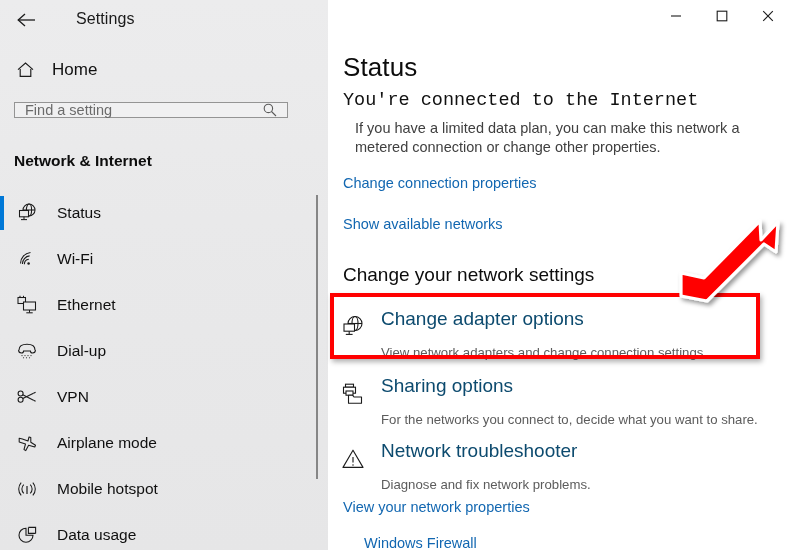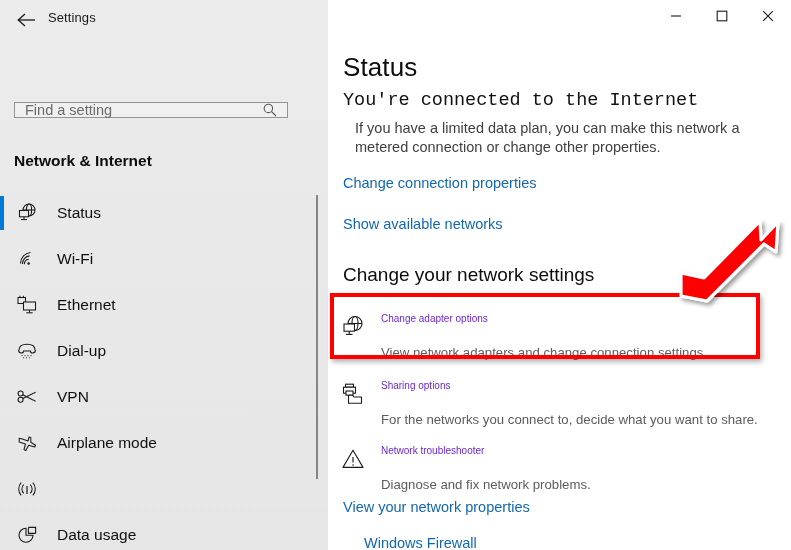--- a/index.html
+++ b/index.html
@@ -44,23 +44,23 @@
     width: 26px;
     height: 24px;
     display: flex;
     align-items: center;
     justify-content: center;
     cursor: pointer;
   }
   .back-arrow svg { display: block; }
   .app-title {
     position: absolute;
-    left: 48px;
+    left: 76px;
     top: 10px;
-    font-size: 13px;
+    font-size: 16px;
     color: #1a1a1a;
     letter-spacing: 0.1px;
   }
 
   .home-row {
     position: absolute;
     left: 0;
     top: 52px;
     width: 300px;
     height: 36px;
@@ -261,22 +261,22 @@
     display: flex;
     align-items: center;
     justify-content: center;
     margin-top: 2px;
   }
   .opt-icon svg { display: block; }
   .opt-text {
     margin-left: 13px;
   }
   .opt-title {
-    font-size: 10px;
-    color: #6d28d9;
+    font-size: 19px;
+    color: #0c4a6e;
     line-height: 18px;
   }
   .opt-sub {
     font-size: 13.2px;
     color: #5c5c5c;
     line-height: 18px;
     margin-top: 16px;
   }
 
   
@@ -312,20 +312,29 @@
     <div id="titlebar-left">
       <div class="back-arrow">
         <svg width="22" height="16" viewBox="0 0 22 16">
           <path d="M9 2 L2.2 8 L9 14" fill="none" stroke="#1b1b1b" stroke-width="1.3"></path>
           <line x1="2.2" y1="8" x2="19" y2="8" stroke="#1b1b1b" stroke-width="1.3"></line>
         </svg>
       </div>
       <div class="app-title">Settings</div>
     </div>
 
+    <div class="home-row">
+      <span class="home-icon">
+        <svg width="19" height="18" viewBox="0 0 19 18">
+          <path d="M2 8.6 L9.5 2 L17 8.6" fill="none" stroke="#1b1b1b" stroke-width="1.15"></path>
+          <path d="M4.2 8.1 L4.2 15.4 L14.8 15.4 L14.8 8.1" fill="none" stroke="#1b1b1b" stroke-width="1.15"></path>
+        </svg>
+      </span>
+      <span class="home-label">Home</span>
+    </div>
 
     <div class="search-box">
       <span class="search-placeholder">Find a setting</span>
       <span class="search-icon">
         <svg width="16" height="16" viewBox="0 0 16 16">
           <circle cx="6.4" cy="6.4" r="4.2" fill="none" stroke="#5a5a5a" stroke-width="1.1"></circle>
           <line x1="9.5" y1="9.5" x2="14" y2="14" stroke="#5a5a5a" stroke-width="1.1"></line>
         </svg>
       </span>
     </div>
@@ -419,20 +428,21 @@
       <div class="nav-item">
         <span class="nav-icon">
           <svg width="22" height="20" viewBox="0 0 22 20">
             <line x1="11" y1="7" x2="11" y2="15" stroke="#1b1b1b" stroke-width="1.2"></line>
             <path d="M7.8 5.6 A 6 6 0 0 0 7.8 14.4" fill="none" stroke="#1b1b1b" stroke-width="1.05"></path>
             <path d="M14.2 5.6 A 6 6 0 0 1 14.2 14.4" fill="none" stroke="#1b1b1b" stroke-width="1.05"></path>
             <path d="M5.2 3.6 A 9.5 9.5 0 0 0 5.2 16.4" fill="none" stroke="#1b1b1b" stroke-width="1.05"></path>
             <path d="M16.8 3.6 A 9.5 9.5 0 0 1 16.8 16.4" fill="none" stroke="#1b1b1b" stroke-width="1.05"></path>
           </svg>
         </span>
+        <span class="nav-label">Mobile hotspot</span>
       </div>
 
       <div class="nav-item">
         <span class="nav-icon">
           <svg width="22" height="20" viewBox="0 0 22 20">
             <path d="M10 3.2 A 7 7 0 1 0 17 10.2 L10 10.2 Z" fill="none" stroke="#1b1b1b" stroke-width="1.1"></path>
             <path d="M12.4 2.4 L19.6 2.4 L19.6 8.4" fill="none" stroke="#1b1b1b" stroke-width="1.1"></path>
             <path d="M12.4 2.4 L12.4 8.4 L19.6 8.4" fill="none" stroke="#1b1b1b" stroke-width="1.1"></path>
           </svg>
         </span>

